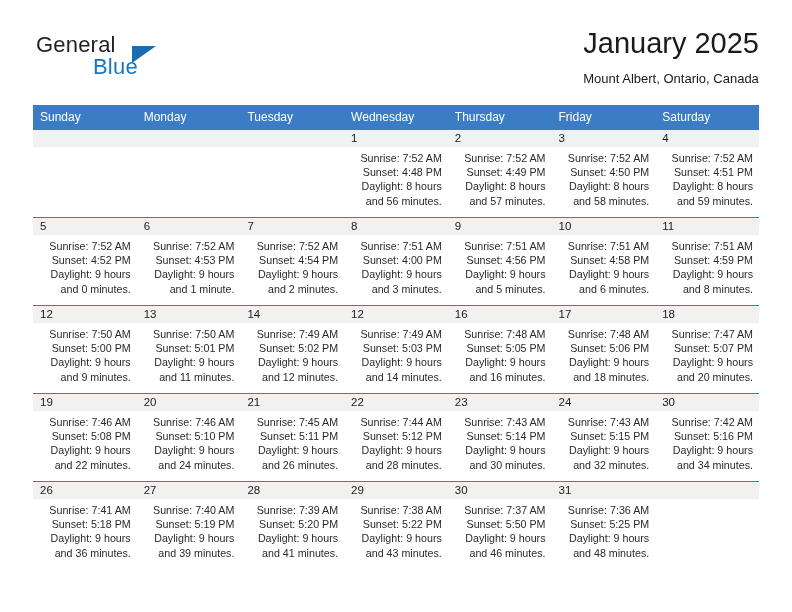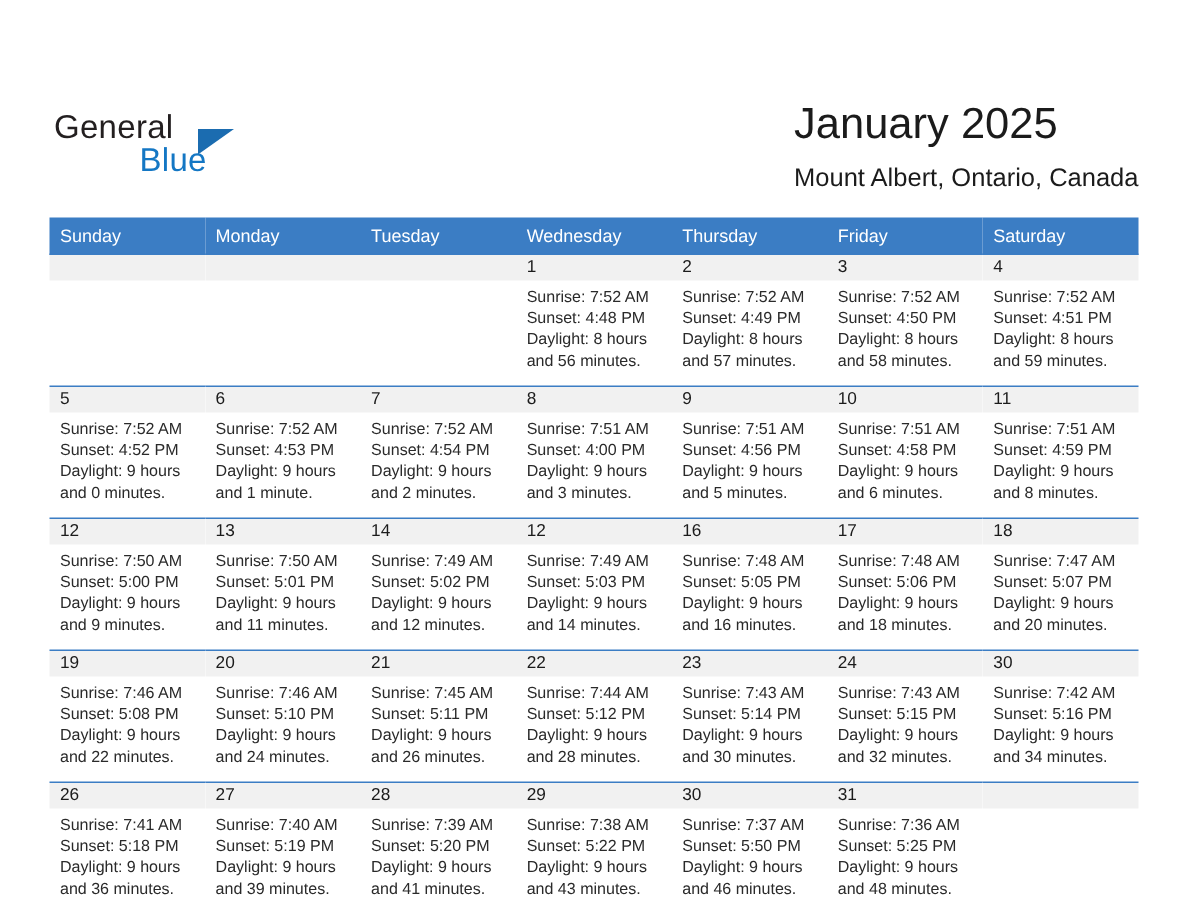--- a/index.html
+++ b/index.html
@@ -13,21 +13,20 @@
     background: #ffffff;
     font-family: "Liberation Sans", sans-serif;
     color: #000000;
     overflow: hidden;
   }
   .page {
     position: relative;
     width: 792px;
     height: 464px;
     box-sizing: border-box;
-    margin-top: 40px;
   }
 
   
   .header {
     position: absolute;
     left: 33px;
     top: 26px;
     width: 726px;
     height: 72px;
   }
@@ -72,21 +71,21 @@
     top: 0;
   }
   .month-title {
     font-size: 29px;
     color: #1b1b1b;
     line-height: 34px;
     white-space: nowrap;
     font-family: "Liberation Sans", sans-serif;
   }
   .location {
-    font-size: 17px;
+    font-size: 13px;
     color: #1b1b1b;
     line-height: 20px;
     margin-top: 9px;
     white-space: nowrap;
     font-family: "Liberation Sans", sans-serif;
   }
 
   
   .calendar {
     position: absolute;
@@ -126,20 +125,21 @@
     height: 17px;
     line-height: 17px;
     padding-left: 7px;
     font-size: 11.5px;
     color: #1b1b1b;
     box-sizing: border-box;
     font-family: "Liberation Sans", sans-serif;
   }
   .cell-body {
     padding: 4px 6px 0 7px;
+    text-align: right;
   }
   .cell-line {
     font-size: 10.7px;
     line-height: 14.2px;
     color: #2a2a2a;
     white-space: nowrap;
     font-family: "Liberation Sans", sans-serif;
   }
 </style>
 </head>

